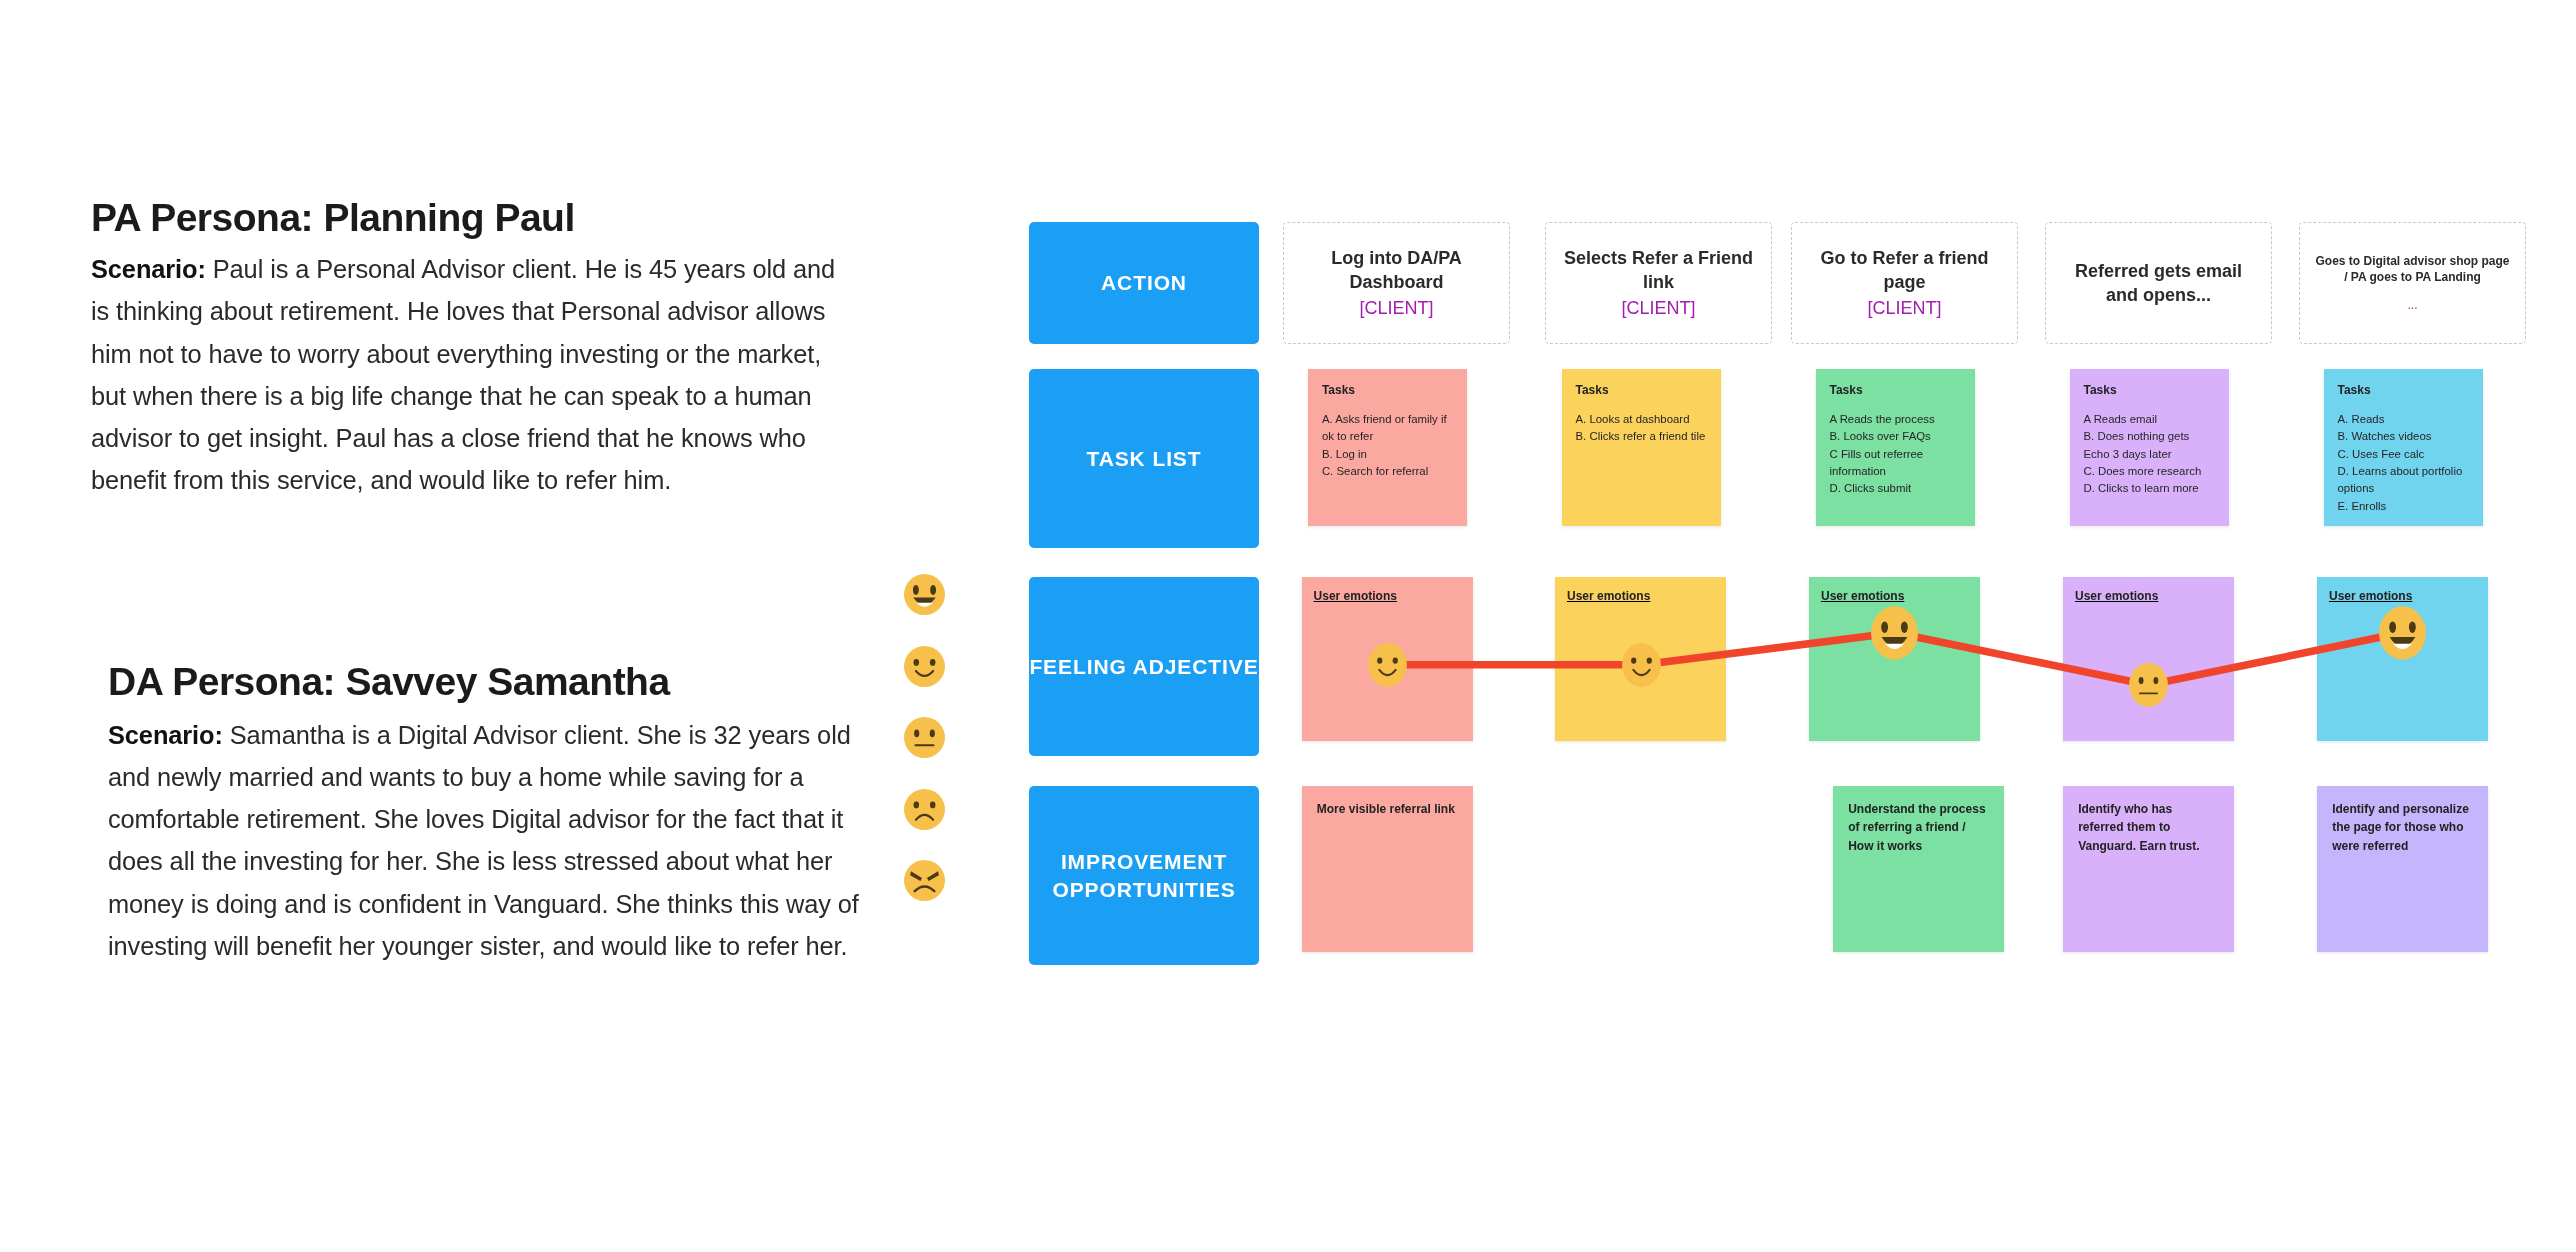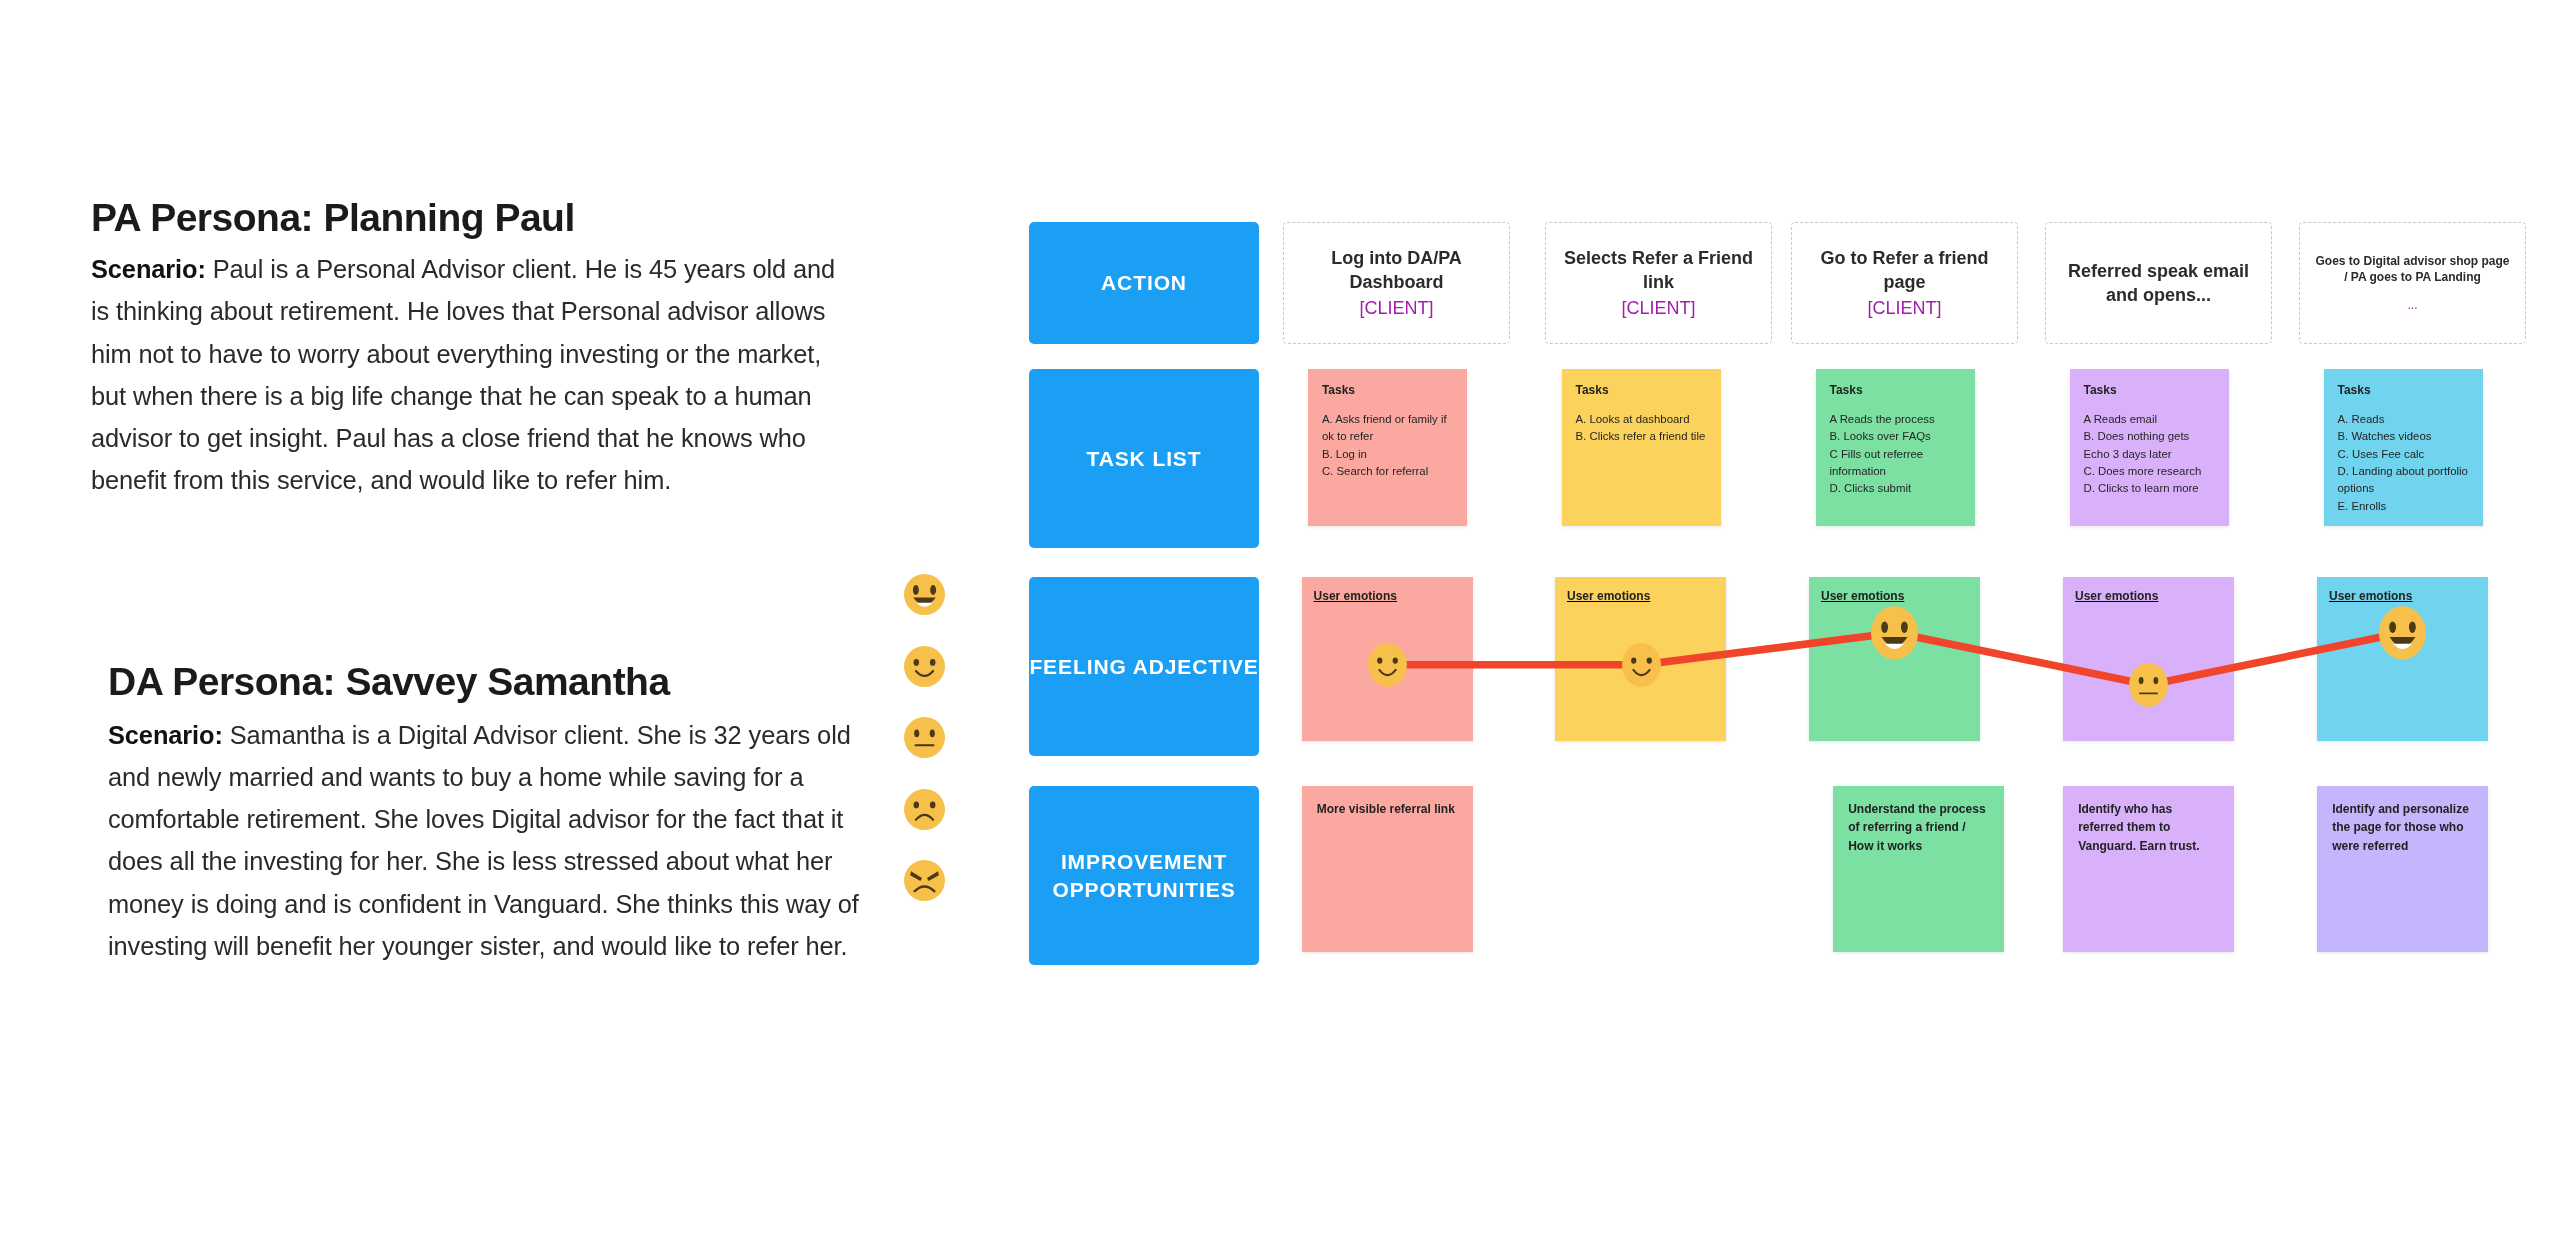--- a/index.html
+++ b/index.html
@@ -189,21 +189,21 @@
           <div class="card action-card" style="left: 0px;">
             <div class="a-main">Log into DA/PA Dashboard<span class="a-sub">[CLIENT]</span></div>
           </div>
           <div class="card action-card" style="left: 262px;">
             <div class="a-main">Selects Refer a Friend link<span class="a-sub">[CLIENT]</span></div>
           </div>
           <div class="card action-card" style="left: 508px;">
             <div class="a-main">Go to Refer a friend page<span class="a-sub">[CLIENT]</span></div>
           </div>
           <div class="card action-card" style="left: 762px;">
-            <div class="a-main">Referred speak email and opens...</div>
+            <div class="a-main">Referred gets email and opens...</div>
           </div>
           <div class="card action-card small" style="left: 1016px;">
             <div class="a-main">Goes to Digital advisor shop page / PA goes to PA Landing<span class="a-sub">...</span></div>
           </div>
         </div>
     </div>
 
     <div class="row" id="row-tasks">
       <div class="row-label">TASK LIST</div>
       <div class="cards" id="task-cards">
@@ -239,21 +239,21 @@
               <div>C. Does more research</div>
               <div>D. Clicks to learn more</div>
             </div>
           </div>
           <div class="card sticky" style="left: 1041px; background: rgb(113, 212, 238);">
             <div class="sticky-title">Tasks</div>
             <div class="sticky-lines">
               <div>A. Reads</div>
               <div>B. Watches videos</div>
               <div>C. Uses Fee calc</div>
-              <div>D. Landing about portfolio options</div>
+              <div>D. Learns about portfolio options</div>
               <div>E. Enrolls</div>
             </div>
           </div>
         </div>
     </div>
 
     <div class="row" id="row-feeling">
       <div class="row-label">FEELING ADJECTIVE</div>
       <div class="cards" id="feel-cards">
           <div class="card feel" style="left: 18.6px; background: rgb(250, 168, 160);">

